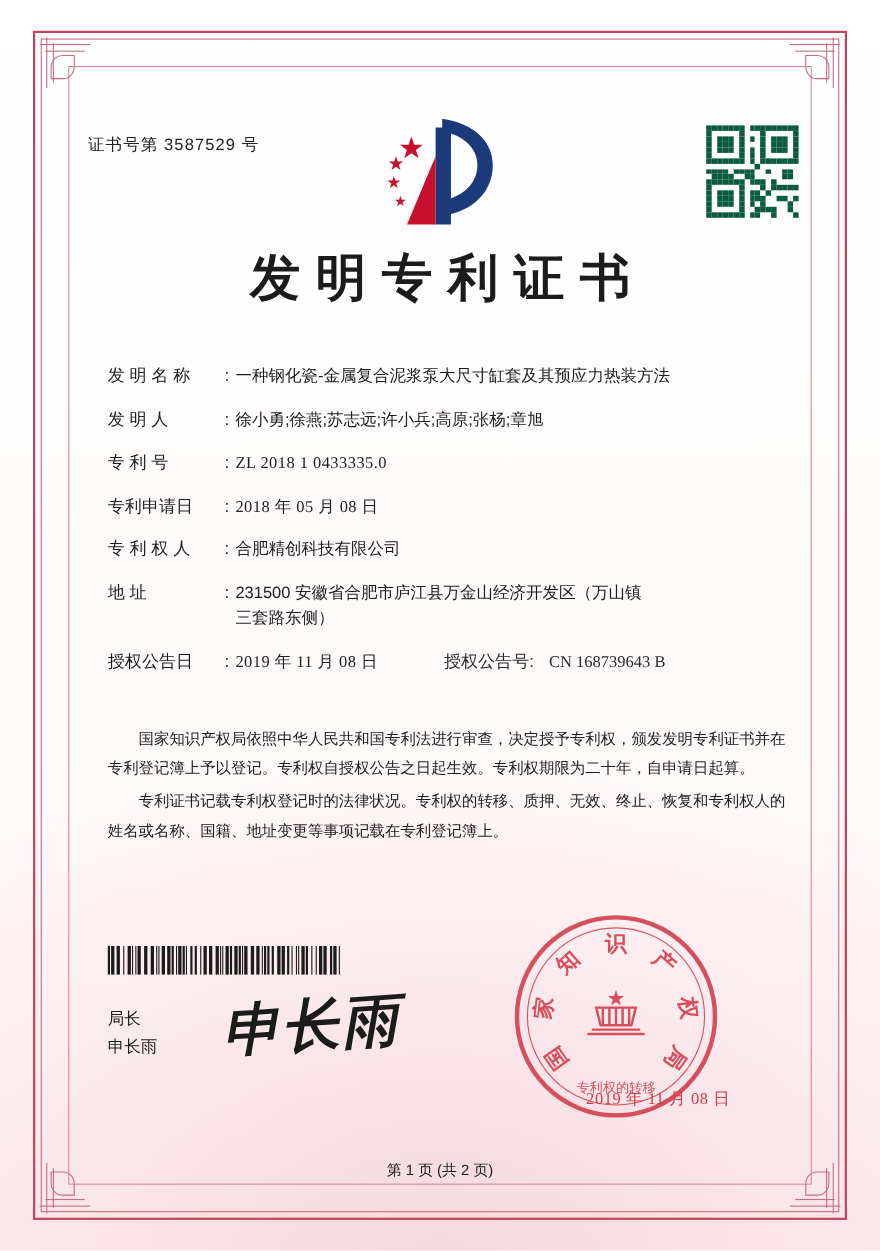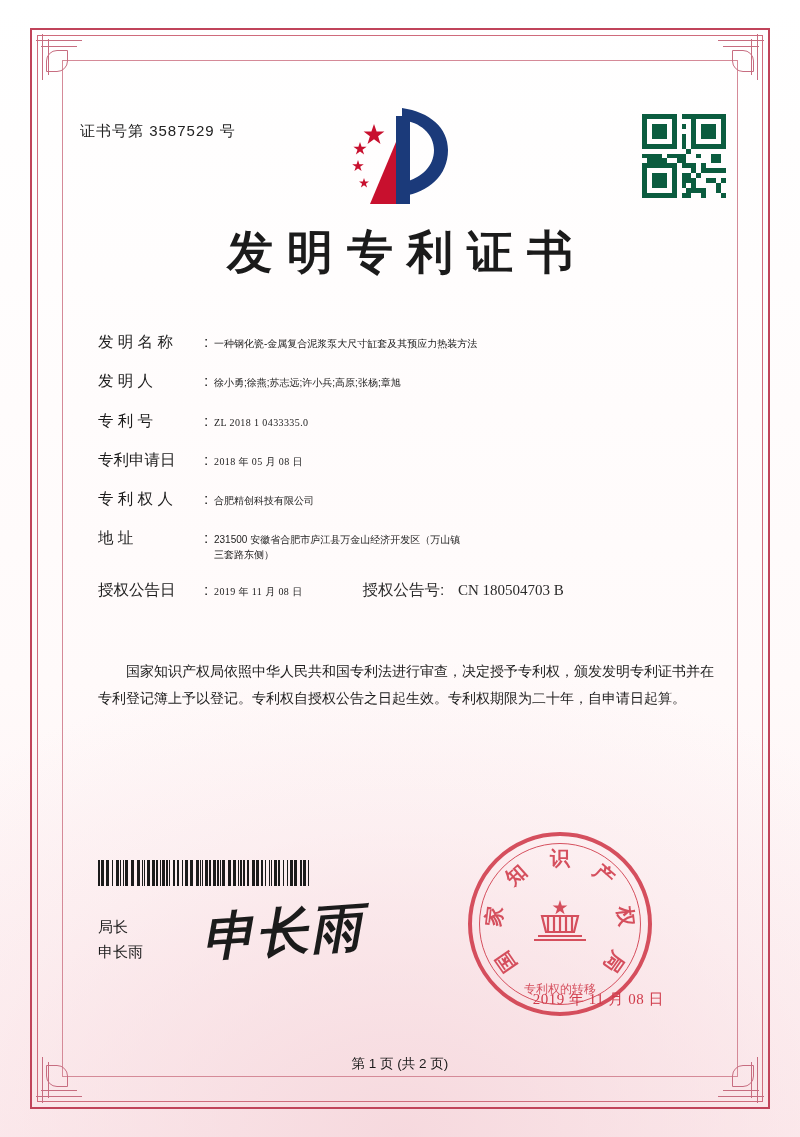--- a/index.html
+++ b/index.html
@@ -130,21 +130,21 @@
     flex: 0 0 116px;
     display: flex;
     justify-content: space-between;
     font-size: 15.5px;
     color: #1c1c1c;
   }
   .lbl span { display: inline-block; }
   .colon { flex: 0 0 10px; text-align: left; }
   .val {
     flex: 1;
-    font-size: 10px;
+    font-size: 15px;
     color: #1c1c1c;
     font-family: "Liberation Sans", sans-serif;
   }
   .val.serif-num { font-family: "Liberation Serif", serif; letter-spacing: .4px; }
   .val .cont { display: block; padding-left: 0; }
   .row.two .val { flex: 0 0 auto; }
   .sub-label {
     margin-left: 60px;
     font-size: 15.5px;
   }
@@ -684,27 +684,28 @@
       </div>
 
       <div class="row two">
         <div class="lbl">
             <span>授权公告日</span>
             <span class="colon">:</span>
           </div>
         <div class="val serif-num">2019 年 11 月 08 日</div>
         <div class="sub-label">授权公告号</div>
         <div class="colon">:</div>
-        <div class="sub-val">CN 180504703 B</div>
+        <div class="sub-val">CN 168739643 B</div>
       </div>
 
     </div>
 
     <div class="paras">
       <p>国家知识产权局依照中华人民共和国专利法进行审查，决定授予专利权，颁发发明专利证书并在专利登记簿上予以登记。专利权自授权公告之日起生效。专利权期限为二十年，自申请日起算。</p>
+      <p>专利证书记载专利权登记时的法律状况。专利权的转移、质押、无效、终止、恢复和专利权人的姓名或名称、国籍、地址变更等事项记载在专利登记簿上。</p>
     </div>
 
     <div class="barcode">
         <i style="width: 2px; margin-right: 1px;"></i>
         <i style="width: 3px; margin-right: 2px;"></i>
         <i style="width: 3px; margin-right: 3px;"></i>
         <i style="width: 1px; margin-right: 3px;"></i>
         <i style="width: 3px; margin-right: 1px;"></i>
         <i style="width: 1px; margin-right: 2px;"></i>
         <i style="width: 1px; margin-right: 1px;"></i>

